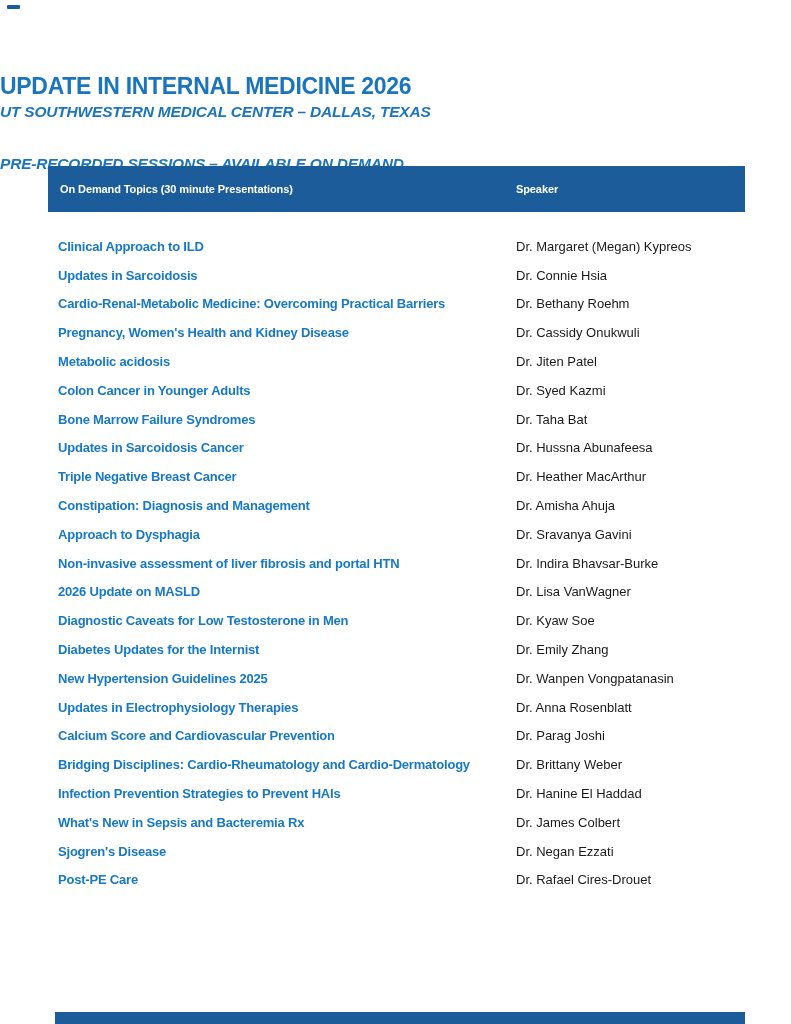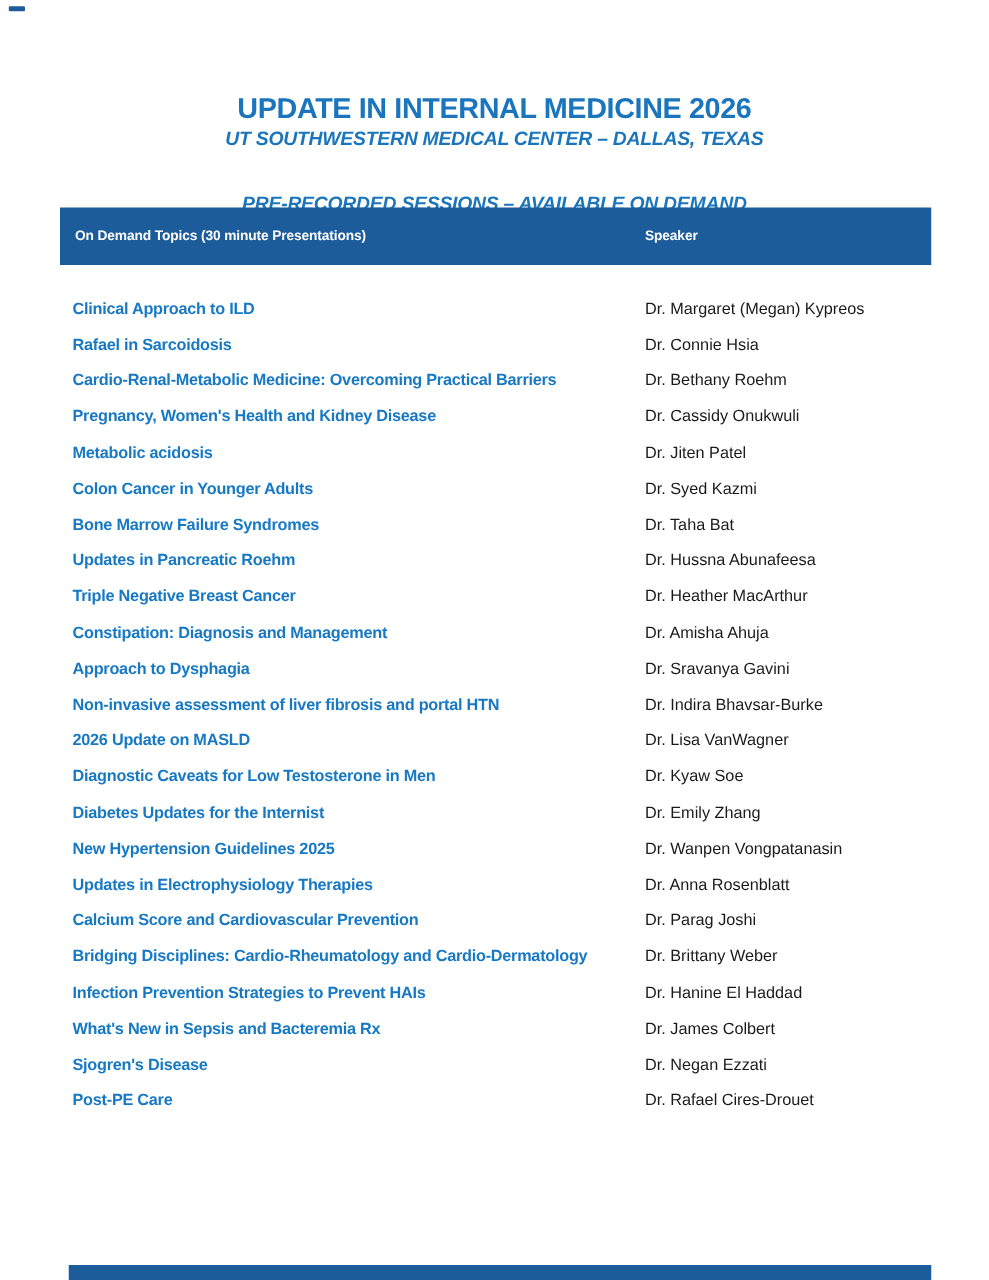--- a/index.html
+++ b/index.html
@@ -4,21 +4,21 @@
 <style>
   html,body{margin:0;padding:0;}
   body{
     width:791px;height:1024px;position:relative;overflow:hidden;
     background:#ffffff;
     font-family:"Liberation Sans", sans-serif;
     -webkit-font-smoothing:antialiased;
   }
   .page{position:absolute;inset:0;}
 
-  .doc-header{position:absolute;top:74px;left:0;width:791px;text-align:center;}
+  .doc-header{position:absolute;top:74px;left:0;width:791px;}
   .doc-title{
     font-size:23px;font-weight:bold;letter-spacing:-0.3px;
     color:var(--title-blue,#1B75BC);line-height:1.1;
   }
   .doc-subtitle{
     margin-top:4px;font-size:15.5px;font-weight:bold;font-style:italic;
     letter-spacing:-0.2px;color:var(--title-blue,#1B75BC);
   }
   .doc-session-note{
     margin-top:34px;font-size:15.5px;font-weight:bold;font-style:italic;
@@ -76,21 +76,21 @@
     <span class="col-topics-head">On Demand Topics (30 minute Presentations)</span>
     <span class="col-speaker-head">Speaker</span>
   </div>
 
   <div class="rows" id="rows">
       <div class="row">
         <span class="topic">Clinical Approach to ILD</span>
         <span class="speaker">Dr. Margaret (Megan) Kypreos</span>
       </div>
       <div class="row">
-        <span class="topic">Rafael in Sarcoidosis</span>
+        <span class="topic">Updates in Sarcoidosis</span>
         <span class="speaker">Dr. Connie Hsia</span>
       </div>
       <div class="row">
         <span class="topic">Cardio-Renal-Metabolic Medicine: Overcoming Practical Barriers</span>
         <span class="speaker">Dr. Bethany Roehm</span>
       </div>
       <div class="row">
         <span class="topic">Pregnancy, Women's Health and Kidney Disease</span>
         <span class="speaker">Dr. Cassidy Onukwuli</span>
       </div>
@@ -100,21 +100,21 @@
       </div>
       <div class="row">
         <span class="topic">Colon Cancer in Younger Adults</span>
         <span class="speaker">Dr. Syed Kazmi</span>
       </div>
       <div class="row">
         <span class="topic">Bone Marrow Failure Syndromes</span>
         <span class="speaker">Dr. Taha Bat</span>
       </div>
       <div class="row">
-        <span class="topic">Updates in Pancreatic Roehm</span>
+        <span class="topic">Updates in Sarcoidosis Cancer</span>
         <span class="speaker">Dr. Hussna Abunafeesa</span>
       </div>
       <div class="row">
         <span class="topic">Triple Negative Breast Cancer</span>
         <span class="speaker">Dr. Heather MacArthur</span>
       </div>
       <div class="row">
         <span class="topic">Constipation: Diagnosis and Management</span>
         <span class="speaker">Dr. Amisha Ahuja</span>
       </div>

